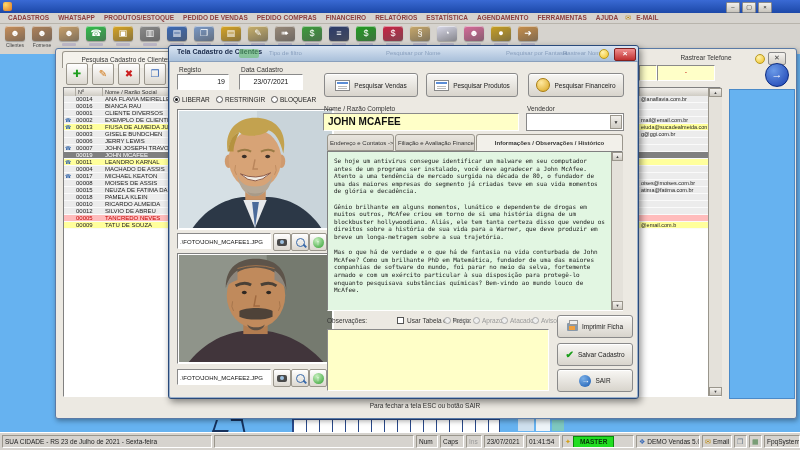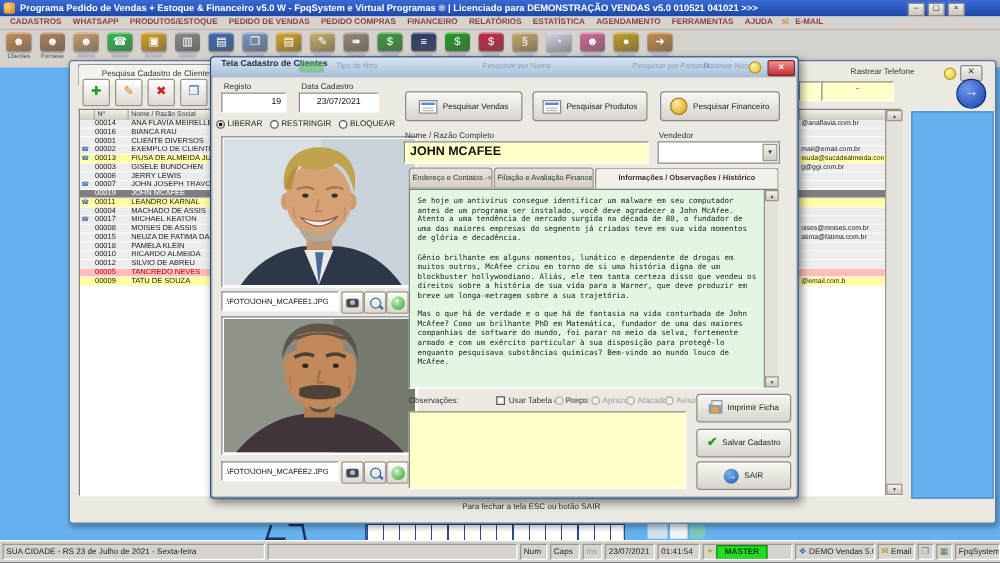--- a/index.html
+++ b/index.html
@@ -150,21 +150,20 @@
     padding:0 6px;line-height:10px;}
   .sb-ico{font-size:7px;line-height:10px;}
 </style>
 </head>
 <body>
 
 <div class="screen">
 
   <div class="abs titlebar">
     <span class="abs app-icon"></span>
-    <span class="abs title-text nw">Programa Pedido de Vendas + Estoque &amp; Financeiro v5.0 W - FpqSystem e Virtual Programas ® | Licenciado para  DEMONSTRAÇÃO VENDAS v5.0 010521 041021 &gt;&gt;&gt;</span>
     <span class="abs win-controls">
       <span class="wc">–</span>
       <span class="wc">▢</span>
       <span class="wc">×</span>
     </span>
   </div>
 
   <div class="abs menubar" id="menubar">
       <span class="menu-item">CADASTROS</span>
       <span class="menu-item">WHATSAPP</span>

